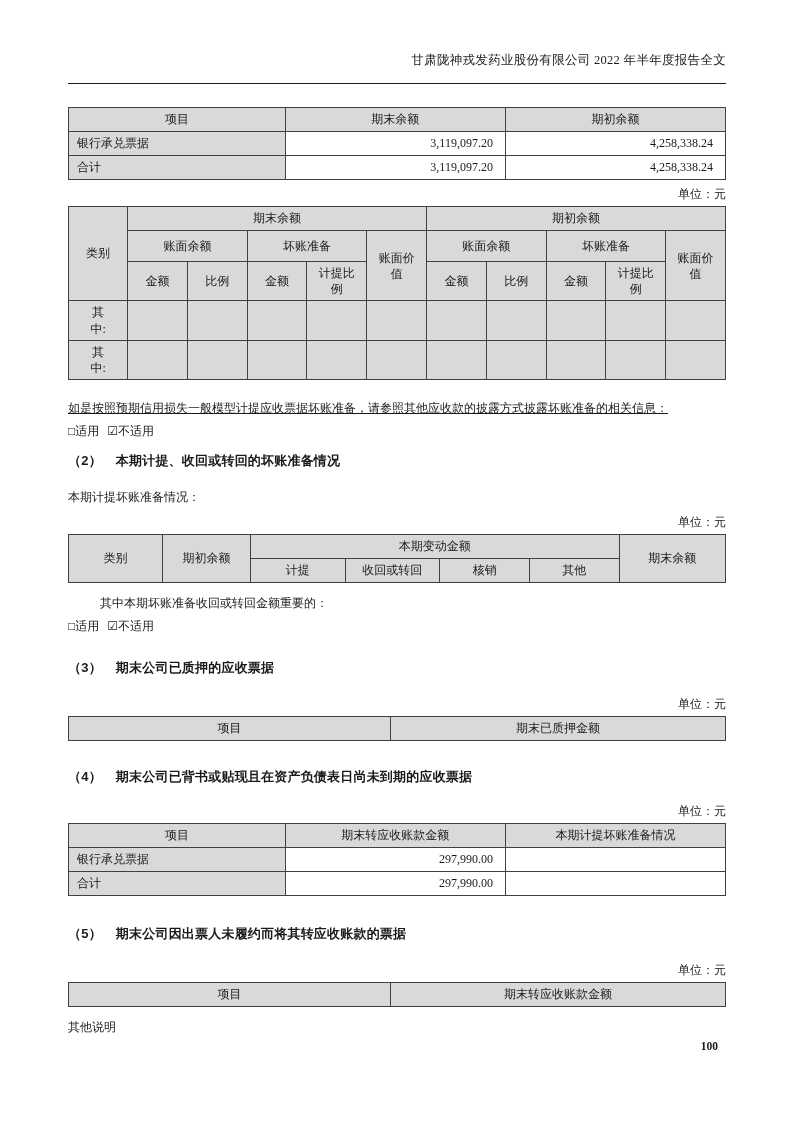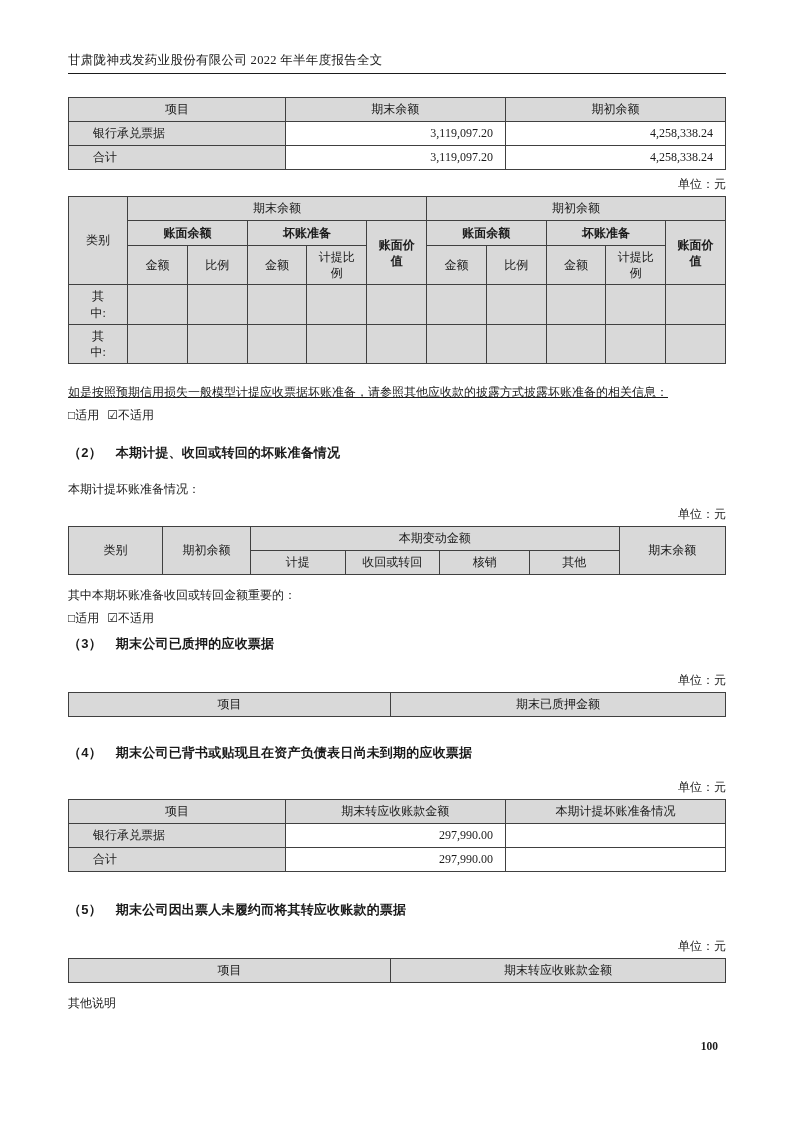--- a/index.html
+++ b/index.html
@@ -12,70 +12,71 @@
     background: #ffffff;
     font-family: "Liberation Serif", "DejaVu Serif", serif;
     color: #1a1a1a;
     font-size: 12px;
     overflow: hidden;
   }
   .content { padding: 0 67px 0 68px; }
 
   .doc-header {
     padding-top: 52px;
+    text-align: right;
     font-size: 12.5px;
     letter-spacing: 0.3px;
     border-bottom: 1.4px solid #1a1a1a;
-    padding-bottom: 4px;
+    padding-bottom: 14px;
     font-family: Liberation Serif, serif;
   }
 
   table {
     width: 100%;
     border-collapse: collapse;
     table-layout: fixed;
     font-size: 12px;
   }
   table, td { border: 1px solid #404040; }
   table { border: 1.5px solid #2b2b2b; }
   td { padding: 3px 4px; vertical-align: middle; text-align: center; }
   .shaded { background: #d9d9d9; }
-  .item-cell { text-align: left; padding-left: 24px; }
+  .item-cell { text-align: left; padding-left: 8px; }
   .num-cell { text-align: right; padding-right: 12px; background: #ffffff; }
   .blank-cell { background: #ffffff; }
   .preline { white-space: pre-line; line-height: 1.35; }
 
   .unit-line { text-align: right; font-size: 12px; margin-top: 6px; margin-bottom: 3px; }
   .note-line { font-size: 12px; line-height: 16px; }
   .check-line { font-size: 12px; margin-top: 7px; }
   .check-line .gap { display: inline-block; width: 8px; }
 
   .sec-heading {
     font-family: "Liberation Sans", "DejaVu Sans", sans-serif;
     font-weight: bold;
     font-size: 13px;
     letter-spacing: 0.2px;
   }
   .sec-heading .no { margin-right: 14px; }
 
   .t1 .r { height: 21px; }
   .t2 .hr1 { height: 21px; }
-  .t2 .hr2 { height: 25px; font-weight: bold; }
+  .t2 .hr2 { height: 31px; }
   .t2 .hr3 { height: 37px; }
   .t2 .br  { height: 36px; }
   .t2b .r { height: 23px; }
   .t3 .r { height: 23px; }
   .t5 .r { height: 23px; }
 
   .m-note1 { margin-top: 20px; text-decoration: underline; }
-  .m-h2    { margin-top: 20px; }
+  .m-h2    { margin-top: 12px; }
   .m-intro { margin-top: 19px; }
   .m-unit2 { margin-top: 9px; }
-  .m-note2 { margin-top: 12px; }
-  .m-h3    { margin-top: 8px; }
+  .m-note2 { margin-top: 12px; margin-left: 32px; }
+  .m-h3    { margin-top: 24px; }
   .m-unit3 { margin-top: 19px; }
   .m-h4    { margin-top: 27px; }
   .m-unit4 { margin-top: 17px; }
   .m-h5    { margin-top: 29px; }
   .m-unit5 { margin-top: 19px; }
   .m-other { margin-top: 12px; }
 
   .page-number {
     position: absolute;
     top: 1040px;

